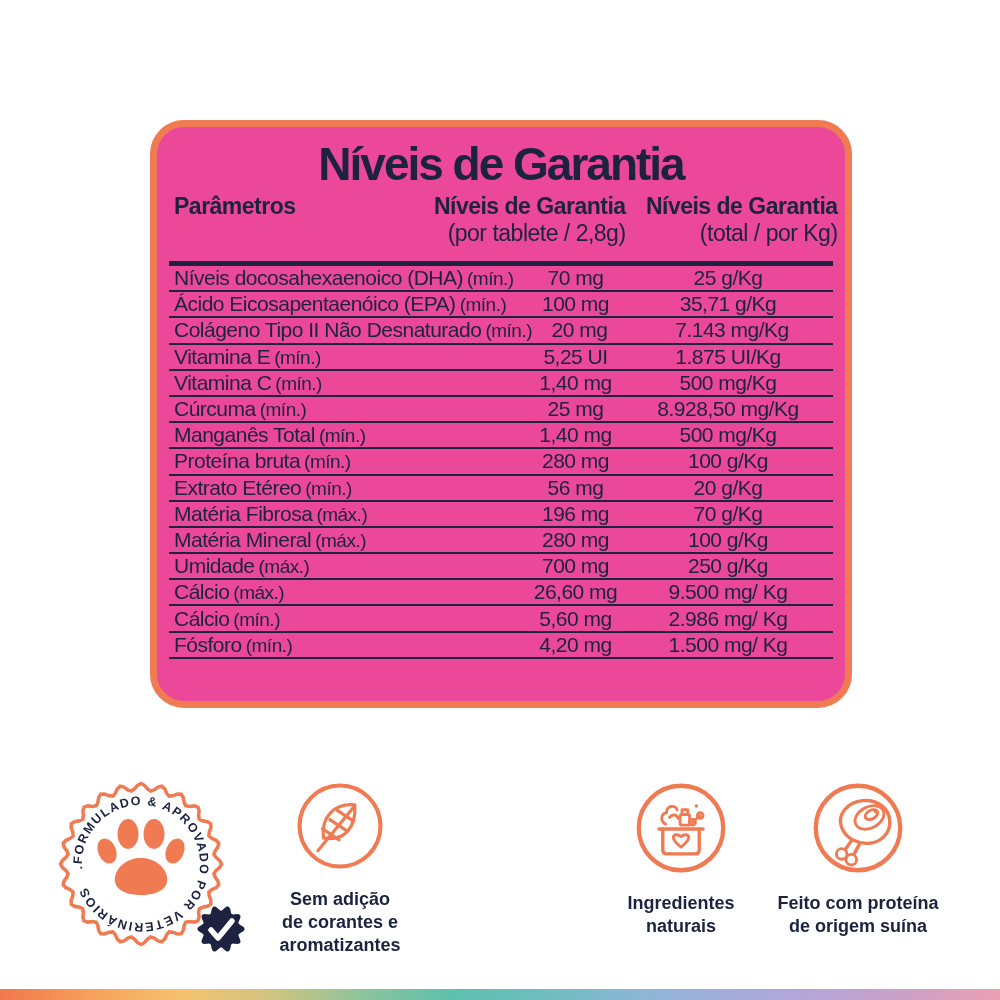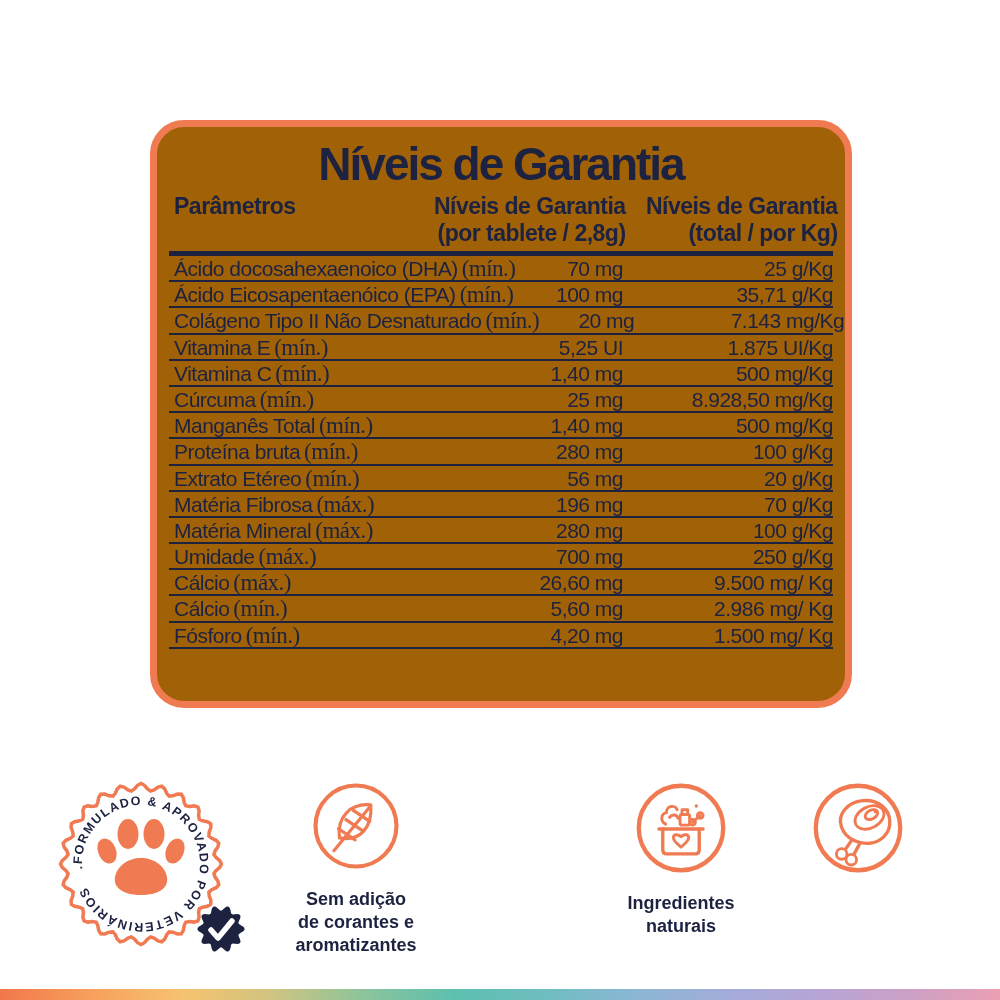--- a/index.html
+++ b/index.html
@@ -2,44 +2,44 @@
 <html style="--orange: #F07B52; --navy: #1C2240;"><head>
 <meta charset="utf-8">
 <style>
   html,body{margin:0;padding:0;}
   body{font-family:"Liberation Sans",sans-serif;background:#ffffff;}
   .canvas{position:relative;width:1000px;height:1000px;background:#ffffff;overflow:hidden;}
 
   
   .panel{position:absolute;left:150px;top:120px;width:702px;height:588px;
     box-sizing:border-box;border:7px solid var(--orange);border-radius:34px;
-    padding:10px 12px 0 12px;background:#a16207;}
+    padding:10px 12px 0 12px;background:#ec4899;}
   .panel-title{text-align:center;font-size:46px;line-height:50px;font-weight:bold;
     color:var(--navy);letter-spacing:-2px;margin:2px 0 4px 0;}
   .t-head{display:grid;grid-template-columns:1fr 330px 212px;align-items:start;
-    border-bottom:5px solid var(--navy);padding-bottom:5px;}
+    border-bottom:5px solid var(--navy);padding-bottom:15px;}
   .t-head .h1{font-size:23px;font-weight:bold;color:var(--navy);letter-spacing:-0.5px;padding-left:5px;line-height:27px;}
   .t-head .h2,.t-head .h3{text-align:right;color:var(--navy);letter-spacing:-0.5px;}
   .t-head .hb{font-size:23px;font-weight:bold;line-height:27px;}
-  .t-head .hs{font-size:23px;font-weight:bold;line-height:26px;}
+  .t-head .hs{font-size:23px;font-weight:normal;line-height:26px;}
   .t-rows{}
   .t-row{display:grid;grid-template-columns:1fr 95px 210px;align-items:center;
     height:26.2px;box-sizing:border-box;border-bottom:2px solid var(--navy);
     color:var(--navy);font-size:21px;letter-spacing:-0.5px;}
   .t-row .c1{padding-left:5px;white-space:nowrap;}
-  .t-row .qual{font-size:23px;margin-left:4px;font-family:Liberation Serif, serif;}
-  .t-row .c2,.t-row .c3{text-align:right;white-space:nowrap;}
+  .t-row .qual{font-size:19px;margin-left:4px;}
+  .t-row .c2,.t-row .c3{text-align:center;white-space:nowrap;}
 
   
   .feature{position:absolute;top:780px;width:184px;text-align:center;}
   .feature .icon-wrap{display:block;margin:0 auto;}
   .feature .caption{margin-top:16px;font-size:18px;line-height:23px;font-weight:bold;
     color:var(--navy);white-space:pre-line;}
   .feature.two-line .caption{}
-  #feature-1{left:264px;} #feature-2{left:416px;} #feature-3{left:589px;} #feature-4{left:766px;}
+  #feature-1{left:248px;} #feature-2{left:416px;} #feature-3{left:589px;} #feature-4{left:766px;}
 
   .stamp-svg{position:absolute;left:50px;top:770px;overflow:visible;}
 
   
   .gradient-bar{position:absolute;left:0;bottom:0;width:1000px;height:11px;}
 
   svg .stroke-o{fill:none;stroke:var(--orange);stroke-width:3.5;stroke-linecap:round;stroke-linejoin:round;}
   svg .ring{fill:none;stroke:var(--orange);stroke-width:4.5;}
   svg .fill-o{fill:var(--orange);stroke:none;}
 </style>
@@ -58,21 +58,21 @@
         <div class="hs">(por tablete / 2,8g)</div>
       </div>
       <div class="h3">
         <div class="hb">Níveis de Garantia</div>
         <div class="hs">(total / por Kg)</div>
       </div>
     </div>
 
     <div class="t-rows" id="rows-container">
       <div class="t-row">
-        <div class="c1"><span class="p-name">Ácido docosahexaenoico (DHA)</span><span class="qual p-qual">(mín.)</span></div>
+        <div class="c1"><span class="p-name">Níveis docosahexaenoico (DHA)</span><span class="qual p-qual">(mín.)</span></div>
         <div class="c2">70 mg</div>
         <div class="c3">25 g/Kg</div>
       </div>
 
       <div class="t-row">
         <div class="c1"><span class="p-name">Ácido Eicosapentaenóico (EPA)</span><span class="qual p-qual">(mín.)</span></div>
         <div class="c2">100 mg</div>
         <div class="c3">35,71 g/Kg</div>
       </div>
 
@@ -215,16 +215,18 @@
     <svg class="icon-wrap" width="96" height="96" viewBox="0 0 100 100">
       <circle class="ring" cx="50" cy="50" r="44"></circle>
       <path class="stroke-o" d="M46,63 C33,57 27,42 36,31 C45,20 64,18 75,27 C85,35 86,50 77,59 C69,67 56,68 46,63 Z"></path>
       <ellipse class="stroke-o" cx="62" cy="39" rx="16" ry="11" transform="rotate(-28 62 39)" style="stroke-width:3"></ellipse>
       <ellipse class="stroke-o" cx="64" cy="36" rx="7" ry="4.5" transform="rotate(-28 64 36)" style="stroke-width:3"></ellipse>
       <circle class="fill-o" cx="68" cy="33" r="1.6"></circle>
       <path class="stroke-o" d="M44,62 L37,72 M52,66 L46,77"></path>
       <circle class="stroke-o" cx="33" cy="77" r="5.5" style="stroke-width:3"></circle>
       <circle class="stroke-o" cx="43" cy="83" r="5.5" style="stroke-width:3"></circle>
     </svg>
+    <div class="caption">Feito com proteína
+de origem suína</div>
   </div>
 
   <div class="gradient-bar" id="gradient-bar" style="background: linear-gradient(90deg, rgb(242, 119, 75), rgb(246, 160, 92), rgb(246, 195, 111), rgb(207, 196, 129), rgb(140, 196, 155), rgb(92, 192, 175), rgb(111, 189, 192), rgb(139, 183, 212), rgb(163, 172, 218), rgb(182, 165, 214), rgb(204, 160, 198), rgb(236, 159, 179));"></div>
 </div>
 
 </body></html>

